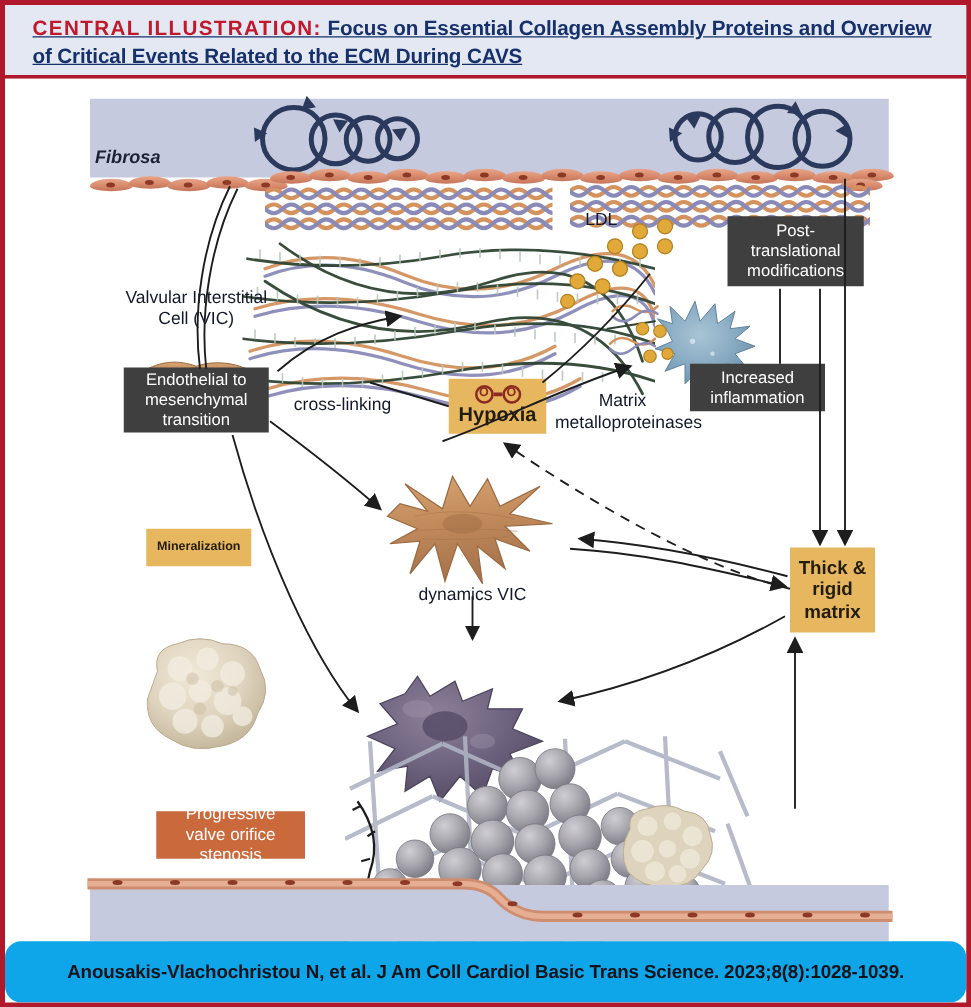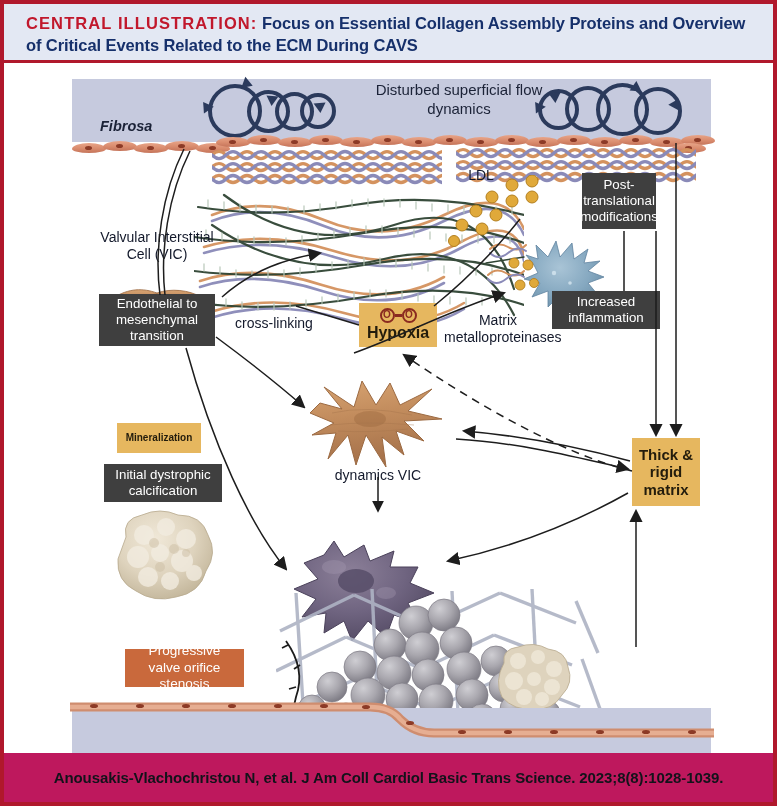--- a/index.html
+++ b/index.html
@@ -33,20 +33,21 @@
     border-bottom: 3px solid #b0182c;
     box-sizing: border-box;
     padding: 9px 14px 0 22px;
   }
   #header-title {
     font-size: 16.5px;
     font-weight: bold;
     line-height: 1.33;
     color: #16306b;
     letter-spacing: -0.1px;
+    text-decoration: underline;
   }
   .hdr-lead {
     color: #c1182c;
     letter-spacing: 1.1px;
     font-weight: bold;
   }
 
   
   #figure {
     position: absolute;
@@ -89,21 +90,20 @@
   }
 
   
   .fibrosa-label {
     position: absolute;
     left: 72px; top: 55px;
     font-size: 14.5px;
     font-style: italic;
     font-weight: bold;
     color: #1b2237;
-    margin-left: 24px;
   }
 
   
   .endo-row { position: absolute; height: 11px; }
   .endo-cell {
     position: absolute;
     width: 34px; height: 10px;
     background: linear-gradient(180deg,#e8a488 0%, #d98b6d 55%, #c5745a 100%);
     border-radius: 50%/60% 60% 40% 40%;
   }
@@ -209,22 +209,23 @@
 
   
   #citation {
     position: absolute;
     left: 0; bottom: 0;
     width: 769px;
     height: 49px;
     display: flex;
     align-items: center;
     justify-content: center;
-    background: #be185d;
+    background: #0ea5e9;
     border-top: 0px;
+    border-radius: 13px;
   }
   #citation-text {
     font-size: 15px;
     font-weight: bold;
     color: #12131a;
     letter-spacing: -0.1px;
   }
 </style>
 </head>
 <body>
@@ -233,21 +234,20 @@
 
   <div id="header">
     <div id="header-title">
       <span class="hdr-lead">CENTRAL ILLUSTRATION:</span><span> Focus on Essential Collagen Assembly Proteins and Overview of Critical Events Related to the ECM During CAVS</span>
     </div>
   </div>
 
   <div id="figure">
 
     <div class="flow-band"></div>
-    <div class="flow-text">Disturbed superficial flow dynamics</div>
 
     <div class="vortex" style="left:204px; top:21px; width:46px; height:46px;"></div>
     <div class="vortex" style="left:243px; top:27px; width:35px; height:35px;"></div>
     <div class="vortex" style="left:271px; top:29px; width:31px; height:31px;"></div>
     <div class="vortex" style="left:296px; top:30px; width:28px; height:28px;"></div>
     <div class="vortex-tip" style="left:196px; top:38px; transform:rotate(-35deg);"></div>
     <div class="vortex-tip" style="left:238px; top:16px; transform:rotate(110deg);"></div>
     <div class="vortex-tip" style="left:262px; top:33px; transform:rotate(185deg);"></div>
     <div class="vortex-tip" style="left:310px; top:40px; transform:rotate(175deg);"></div>
 
@@ -477,21 +477,21 @@
         <path d="M2,28 L40,22" stroke="#2f4433" stroke-width="1.5"></path>
       </g>
       <g fill="#e0a93a" stroke="#b4801f" stroke-width="0.9">
         <circle cx="30" cy="28" r="5"></circle>
           <circle cx="44" cy="30" r="5"></circle>
         <circle cx="36" cy="50" r="5"></circle>
           <circle cx="50" cy="48" r="4.5"></circle>
       </g>
     </svg>
 
-    <div class="dbox" style="left:578px; top:110px; width:74px; height:56px;">
+    <div class="dbox" style="left:578px; top:110px; width:109px; height:56px;">
       <span>Post-translational modifications</span>
     </div>
 
     <div class="dbox" style="left:548px; top:228px; width:108px; height:38px;">
       <span>Increased inflammation</span>
     </div>
 
     <div class="dbox" style="left:95px; top:231px; width:116px; height:52px;">
       <span>Endothelial to mesenchymal transition</span>
     </div>
@@ -506,23 +506,20 @@
       </div>
       <span>Hypoxia</span>
     </div>
 
     <div class="lbl" style="left:440px; top:249px; width:108px;">Matrix metalloproteinases</div>
 
     <div class="gbox" style="left:113px; top:360px; width:84px; height:30px; font-size:10px;">
       <span>Mineralization</span>
     </div>
 
-    <div class="dbox" style="left:100px; top:401px; width:118px; height:38px;">
-      <span>Initial dystrophic calcification</span>
-    </div>
 
     <svg style="position:absolute; left:104px; top:444px; width:112px; height:96px;" viewBox="0 0 112 96">
       <defs>
         <radialGradient id="calcGrad" cx="40%" cy="32%" r="70%">
           <stop offset="0%" stop-color="#f0e8d8"></stop>
           <stop offset="60%" stop-color="#ded3bd"></stop>
           <stop offset="100%" stop-color="#c4b79c"></stop>
         </radialGradient>
       </defs>
       <path d="M18,30 Q14,12 34,8 Q52,0 70,8 Q94,8 100,28 Q110,46 98,64 Q92,86 68,90 Q46,96 28,84 Q8,74 10,52 Z" fill="url(#calcGrad)" stroke="#b8aa8e" stroke-width="0.8"></path>

